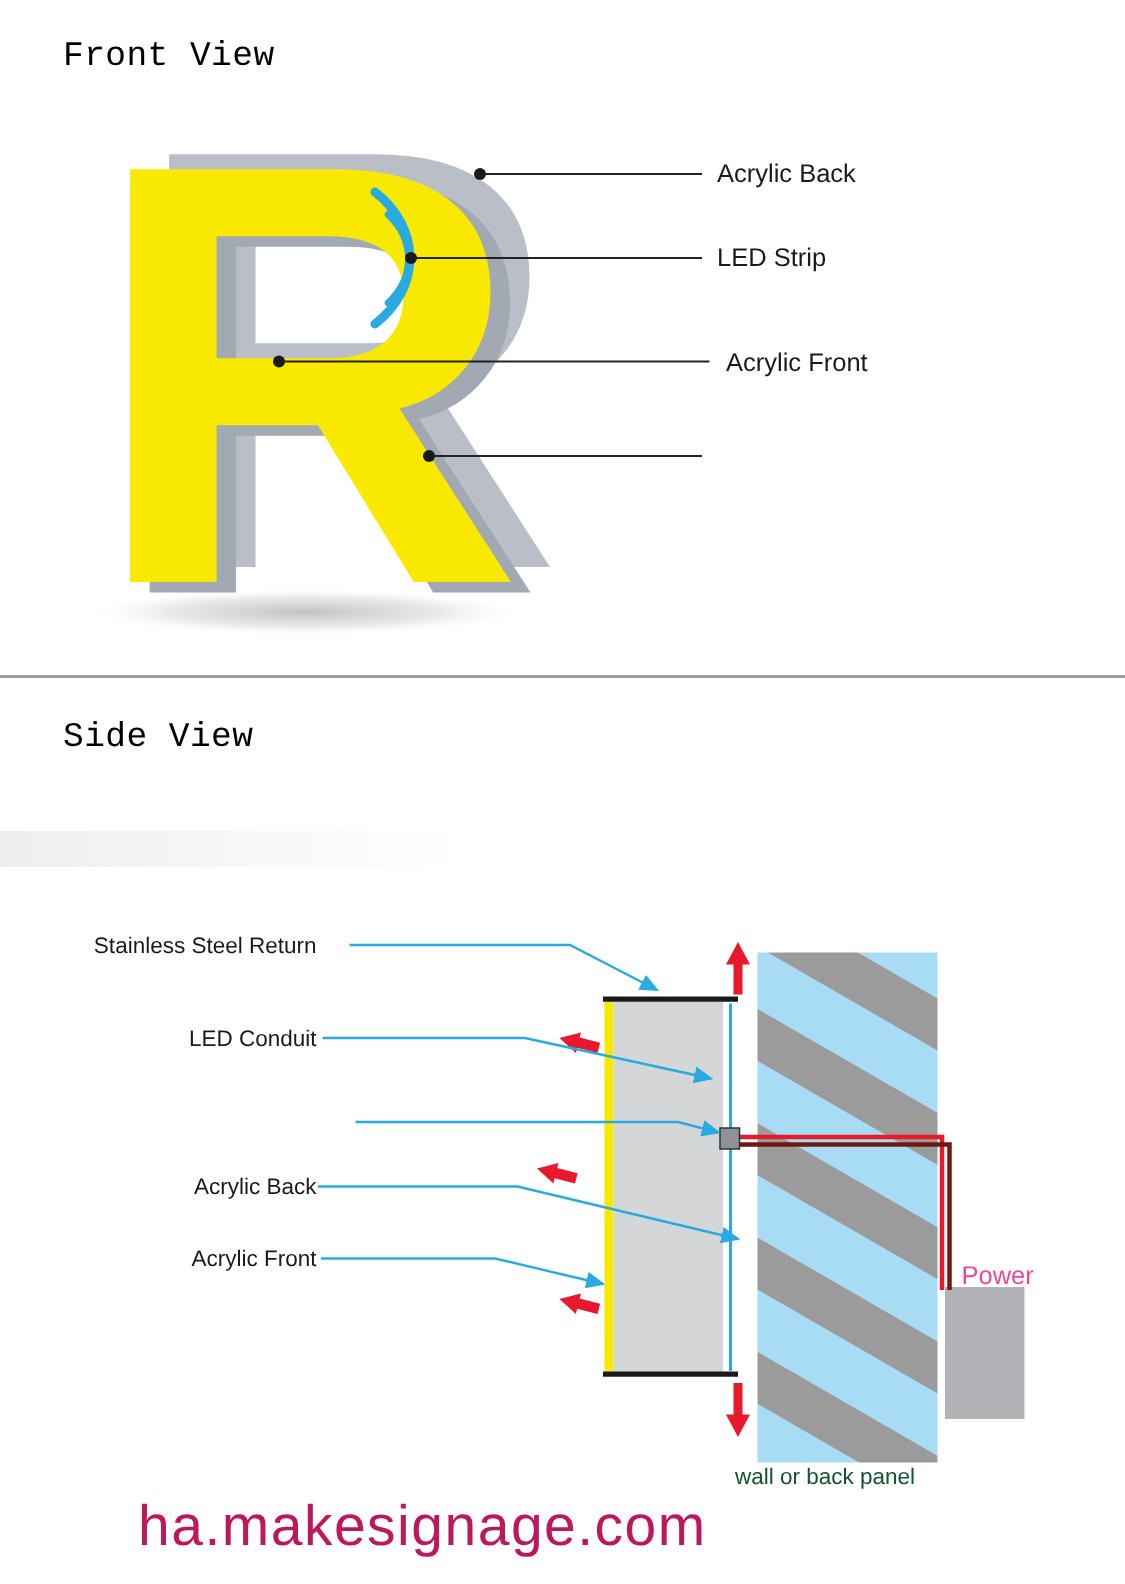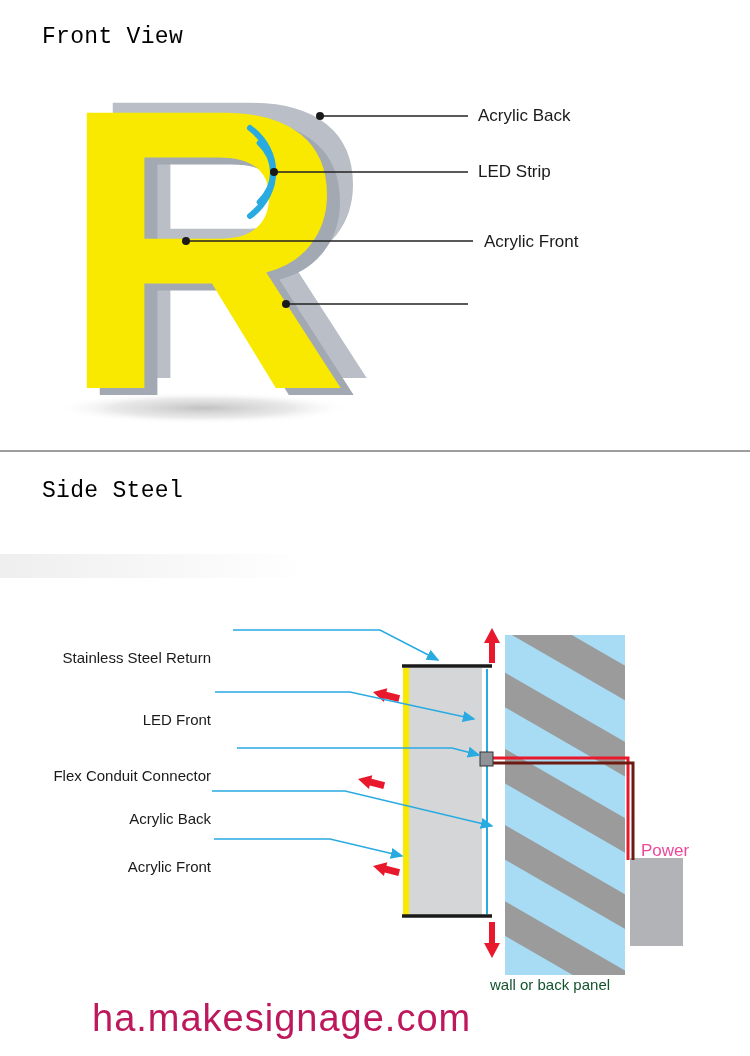--- a/index.html
+++ b/index.html
@@ -1,21 +1,21 @@
 <!DOCTYPE html>
 <html><head>
 <meta charset="utf-8">
 <style>
   * { margin:0; padding:0; box-sizing:border-box; }
   html,body { background:#ffffff; font-family:"Liberation Sans", sans-serif; }
   .page { position:relative; width:750px; height:1056px; background:#ffffff; overflow:hidden; }
   .abs { position:absolute; }
   .sec-title { font-size:23px; color:#000; letter-spacing:.3px; white-space:nowrap;font-family:Liberation Mono, monospace; }
   .callout-label { font-size:17px; color:#1a1a1a; white-space:nowrap; }
-  .side-label { font-size:15px; color:#1a1a1a; white-space:nowrap; width:211px; text-align:right;margin-top:27px; }
+  .side-label { font-size:15px; color:#1a1a1a; white-space:nowrap; width:211px; text-align:right; }
   .divider { width:750px; height:1.5px; background:#9e9e9e; }
   .soft-band { width:308px; height:24px; background:linear-gradient(90deg,#e9e9e9 0%,#f6f6f6 60%,#ffffff 100%); opacity:.75; }
   .power-label { font-size:17px; color:#ec4899; white-space:nowrap; }
   .wall-label { font-size:15px; color:#14532d; white-space:nowrap; text-align:left; width:150px; }
   .watermark { font-size:38px; color:#be185d; letter-spacing:1px; white-space:nowrap;text-align:right; }
   .gfx { position:absolute; left:0; top:0; }
   .letter { font-family:"Liberation Sans", sans-serif; font-size:400px; font-weight:bold; }
 </style>
 </head>
 <body>
@@ -89,27 +89,26 @@
   </svg>
 
   <div class="abs sec-title" style="left:42px;top:24px">Front View</div>
 
   <div class="abs callout-label" style="left:478px;top:106px">Acrylic Back</div>
   <div class="abs callout-label" style="left:478px;top:162px">LED Strip</div>
   <div class="abs callout-label" style="left:484px;top:232px">Acrylic Front</div>
 
   <div class="abs divider" style="left:0;top:450px"></div>
 
-  <div class="abs sec-title" style="left:42px;top:478px">Side Steel</div>
+  <div class="abs sec-title" style="left:42px;top:478px">Side View</div>
 
   <div class="abs soft-band" style="left:0;top:554px"></div>
 
   <div class="abs side-label" style="left:0;top:622px">Stainless Steel Return</div>
-  <div class="abs side-label" style="left:0;top:684px">LED Front</div>
-  <div class="abs side-label" style="left:0;top:740px">Flex Conduit Connector</div>
+  <div class="abs side-label" style="left:0;top:684px">LED Conduit</div>
   <div class="abs side-label" style="left:0;top:783px">Acrylic Back</div>
   <div class="abs side-label" style="left:0;top:831px">Acrylic Front</div>
 
   <div class="abs power-label" style="left:641px;top:841px">Power</div>
   <div class="abs wall-label" style="left:490px;top:976px">wall or back panel</div>
 
   <div class="abs watermark" style="left:92px;top:997px">ha.makesignage.com</div>
 
 </div>
 

